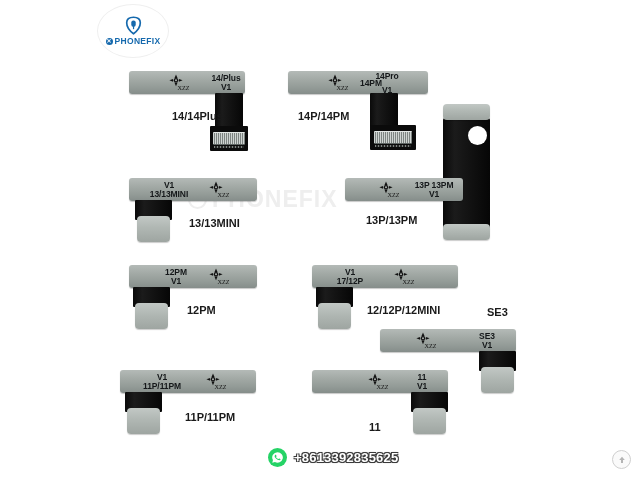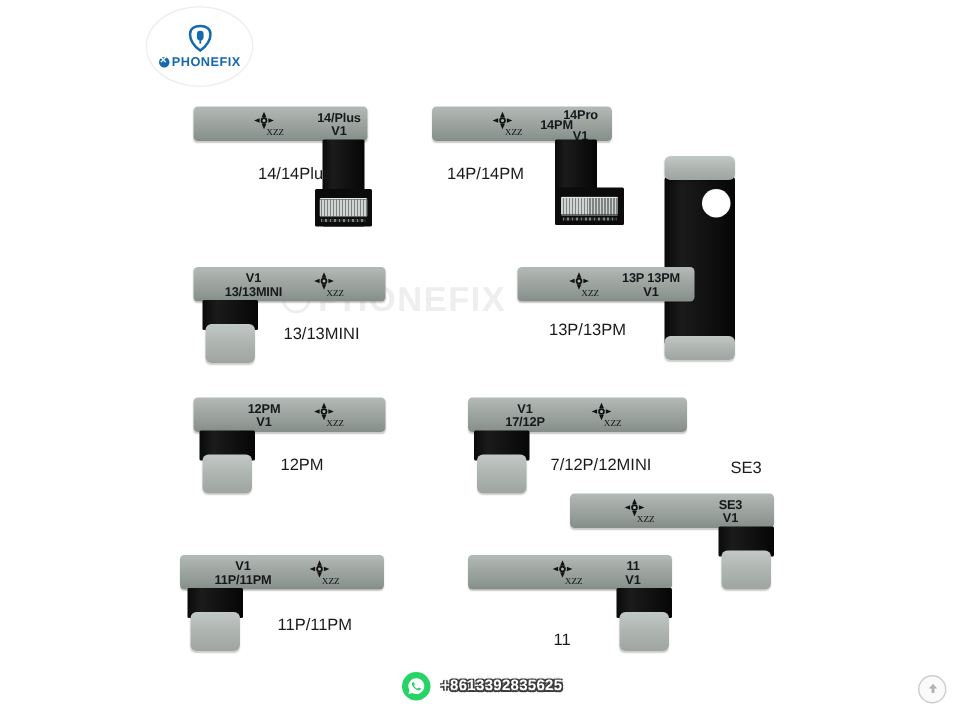--- a/index.html
+++ b/index.html
@@ -104,28 +104,28 @@
     position:absolute;bottom:3px;left:10%;width:80%;height:2px;
     background:repeating-linear-gradient(90deg,#9aa09d 0 1px,#2a2d2c 1px 3px);
     opacity:.8;
   }
 
   
   .caption{
     position:absolute;
     font-size:11px;
     color:#1a1a1a;
-    font-weight:normal;
+    font-weight:bold;
     white-space:nowrap;
   }
 
   
   .footer-item{position:absolute;display:flex;align-items:center;gap:7px;}
   .footer-label{
-    font-size:10px;font-weight:bold;color:#ffffff;
+    font-size:13px;font-weight:bold;color:#ffffff;
     text-shadow:
       -1px -1px 0 #3a3a3a, 1px -1px 0 #3a3a3a,
       -1px  1px 0 #3a3a3a, 1px  1px 0 #3a3a3a,
        0 0 2px #3a3a3a;
     white-space:nowrap;letter-spacing:.2px;
   }
   .wa-icon{
     width:19px;height:19px;border-radius:50%;
     background:#25d366;display:flex;align-items:center;justify-content:center;
   }
@@ -185,21 +185,21 @@
     <div class="flex" style="left:215px;top:93px;width:28px;height:58px;"></div>
 
     <div class="conn" style="left:210px;top:126px;width:38px;height:25px;">
       <div class="socket"></div>
         <div class="lip"></div>
     </div>
     <div class="caption" style="left:172px;top:110px;">14/14Plus</div>
   </div>
 
   <div class="part">
-    <div class="bar" style="left:288px;top:71px;width:120px;height:23px;">
+    <div class="bar" style="left:288px;top:71px;width:140px;height:23px;">
       <div class="txt" style="left:72px;top:1px;width:54px;">14Pro</div>
       <div class="txt" style="left:56px;top:8px;width:54px;">14PM</div>
       <div class="txt" style="left:72px;top:15px;width:54px;">V1</div>
       <div class="xzz" style="left:38px;top:3px;">
         <svg width="22" height="17" viewBox="0 0 22 17">
           <g fill="#111">
             <polygon points="9,0.5 10.6,4.2 7.4,4.2"></polygon>
             <polygon points="9,12.2 10.6,8.5 7.4,8.5"></polygon>
             <polygon points="2.4,6.3 6.1,7.8 6.1,4.9"></polygon>
             <polygon points="15.6,6.3 11.9,7.8 11.9,4.9"></polygon>
@@ -307,21 +307,21 @@
             <polygon points="15.6,6.3 11.9,7.8 11.9,4.9"></polygon>
             <circle cx="9" cy="6.3" r="2.2"></circle>
           </g>
           <circle cx="9" cy="6.3" r="1" fill="#b0b6b3"></circle>
           <text x="10.5" y="16" font-family="Liberation Serif, serif" font-size="6.2" fill="#111">XZZ</text>
         </svg>
       </div>
     </div>
     <div class="flex" style="left:316px;top:287px;width:37px;height:20px;"></div>
     <div class="pad" style="left:318px;top:303px;width:33px;height:26px;"></div>
-    <div class="caption" style="left:367px;top:304px;">7/12P/12MINI</div>
+    <div class="caption" style="left:367px;top:304px;">12/12P/12MINI</div>
   </div>
 
   <div class="part">
     <div class="caption" style="left:487px;top:306px;">SE3</div>
     <div class="bar" style="left:380px;top:329px;width:136px;height:23px;">
       <div class="txt" style="left:84px;top:3px;width:46px;">SE3</div>
       <div class="txt" style="left:84px;top:12px;width:46px;">V1</div>
       <div class="xzz" style="left:34px;top:3px;">
         <svg width="22" height="17" viewBox="0 0 22 17">
           <g fill="#111">

